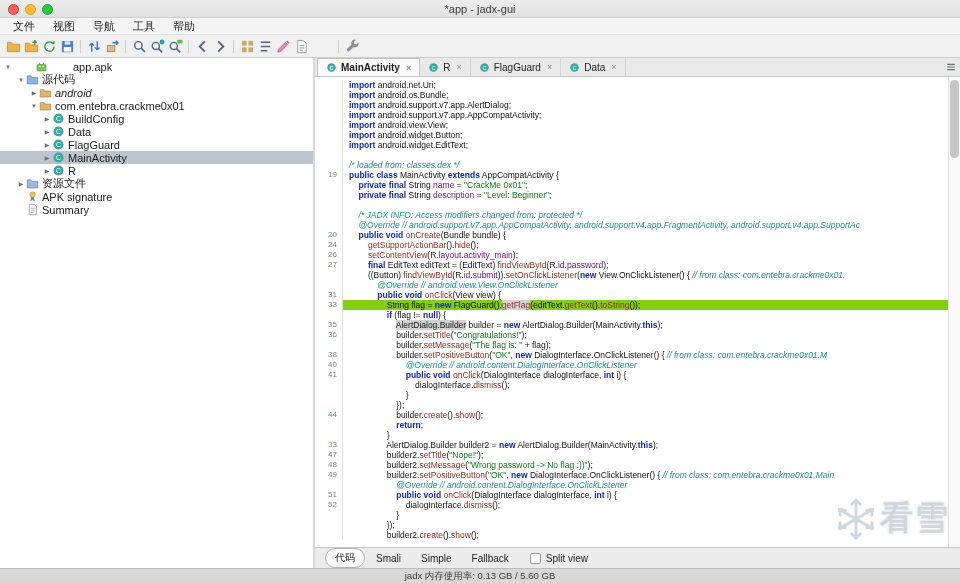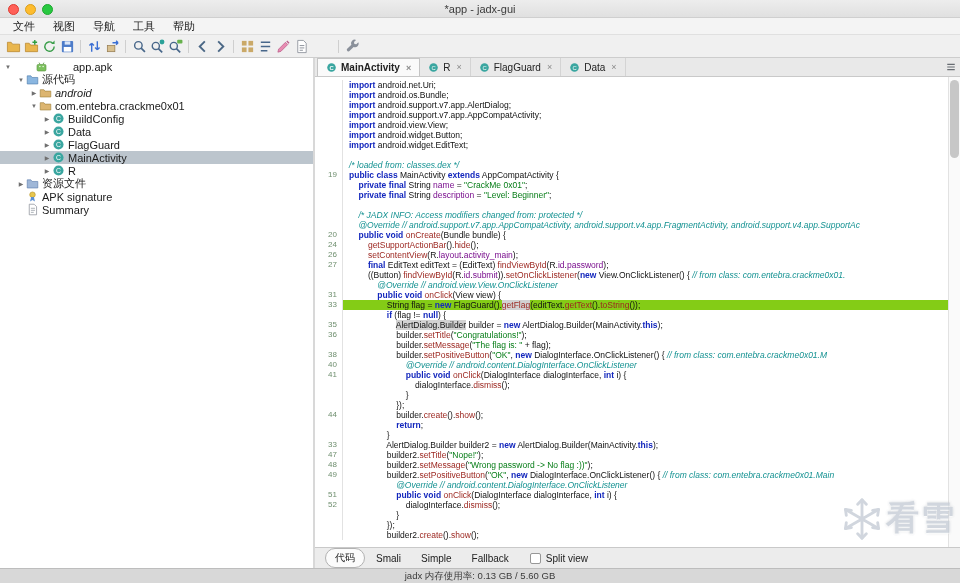--- a/index.html
+++ b/index.html
@@ -72,21 +72,21 @@
              padding-left:10px;font-size:10px;flex:none;}
   .btabs{display:flex;align-items:center;gap:2px;}
   .btab{padding:2px 9px;color:#222;}
   .btab.active{background:#fbfbfb;border:1px solid #b2b2b2;border-radius:10px;}
   .splitview{display:flex;align-items:center;gap:5px;margin-left:12px;color:#222;}
   .checkbox{width:9px;height:9px;border:1px solid #979797;background:#ffffff;border-radius:2px;display:inline-block;}
 
   .statusbar{height:14px;background:#d8d8d8;border-top:1px solid #bdbdbd;display:flex;align-items:center;
              justify-content:center;font-size:9.5px;color:#3a3a3a;flex:none;}
 
-  .watermark{position:absolute;right:4px;bottom:42px;display:flex;align-items:center;gap:2px;
+  .watermark{position:absolute;right:10px;bottom:42px;display:flex;align-items:center;gap:2px;
              color:#c6cdd6;opacity:.8;font-weight:bold;font-size:33px;letter-spacing:2px;pointer-events:none;
              text-shadow:0 1px 1px rgba(255,255,255,.85),0 0 3px rgba(110,120,135,.45);z-index:5;}
 </style>
 </head>
 <body>
 
 <div class="window">
 
   <div class="titlebar">
     <div class="traffic">

